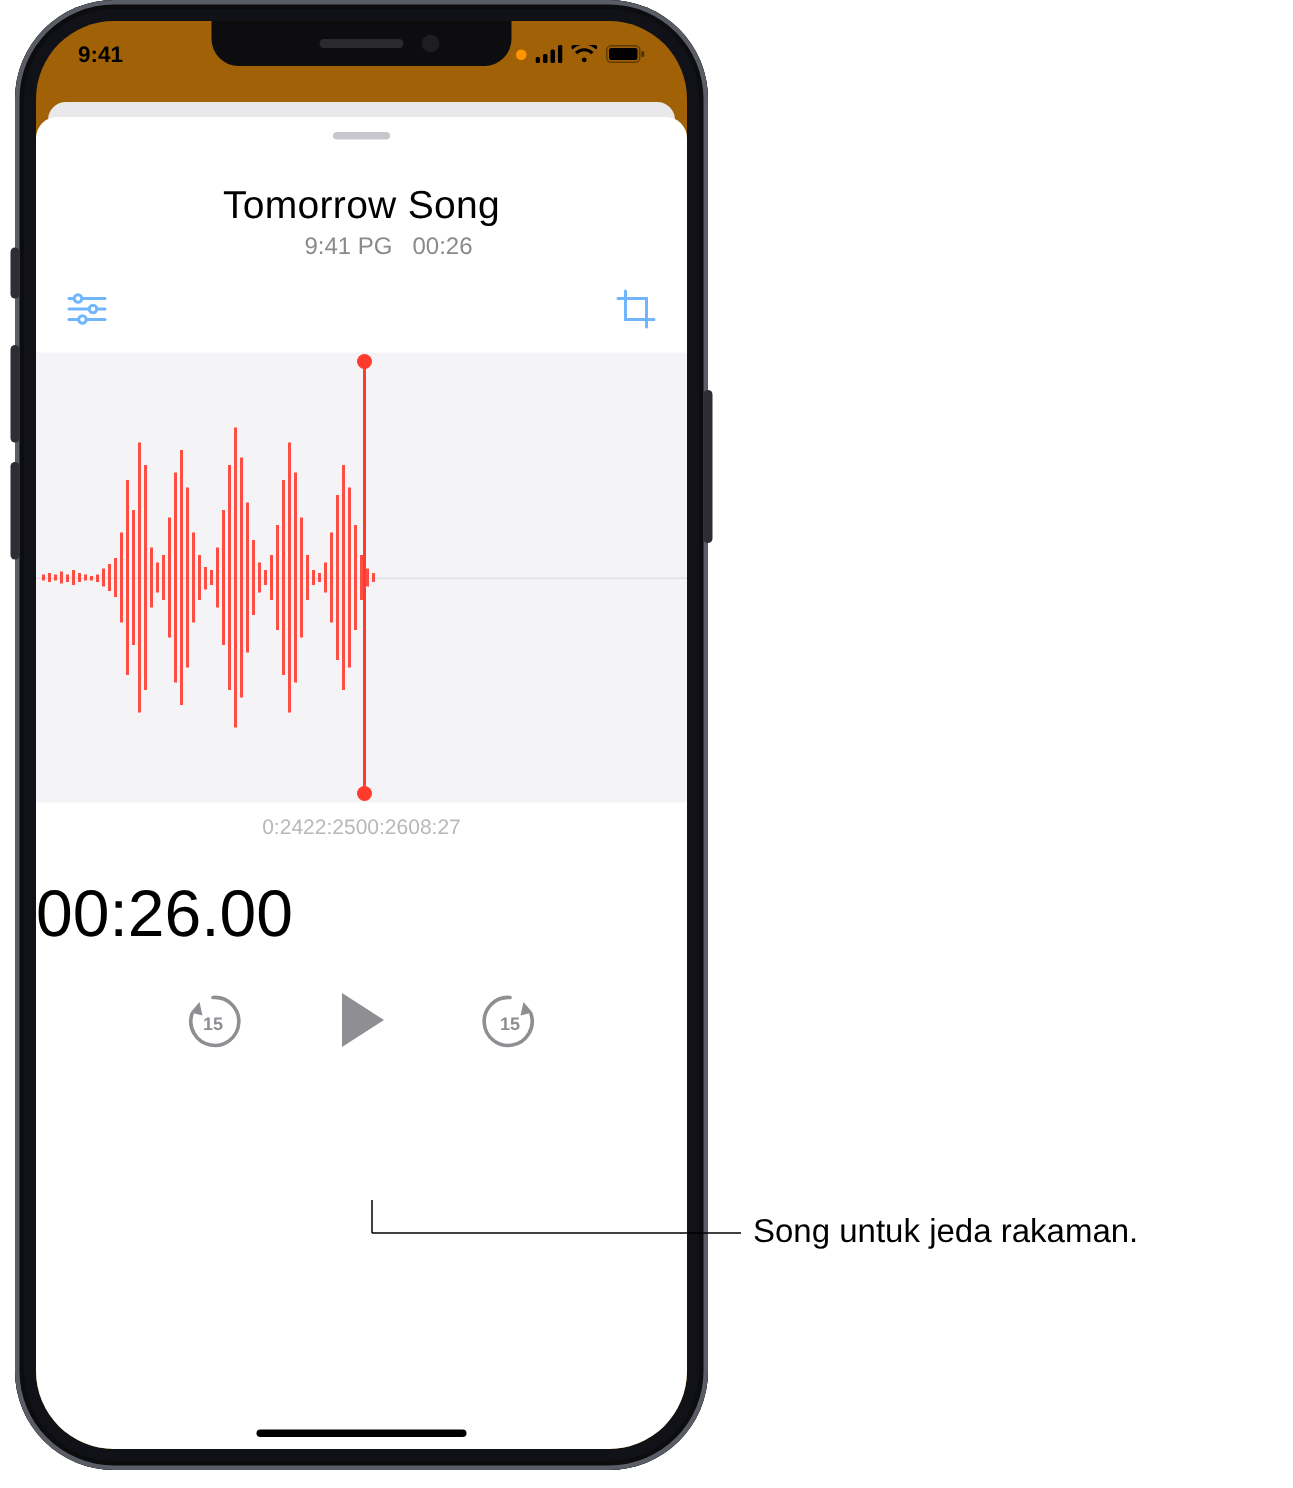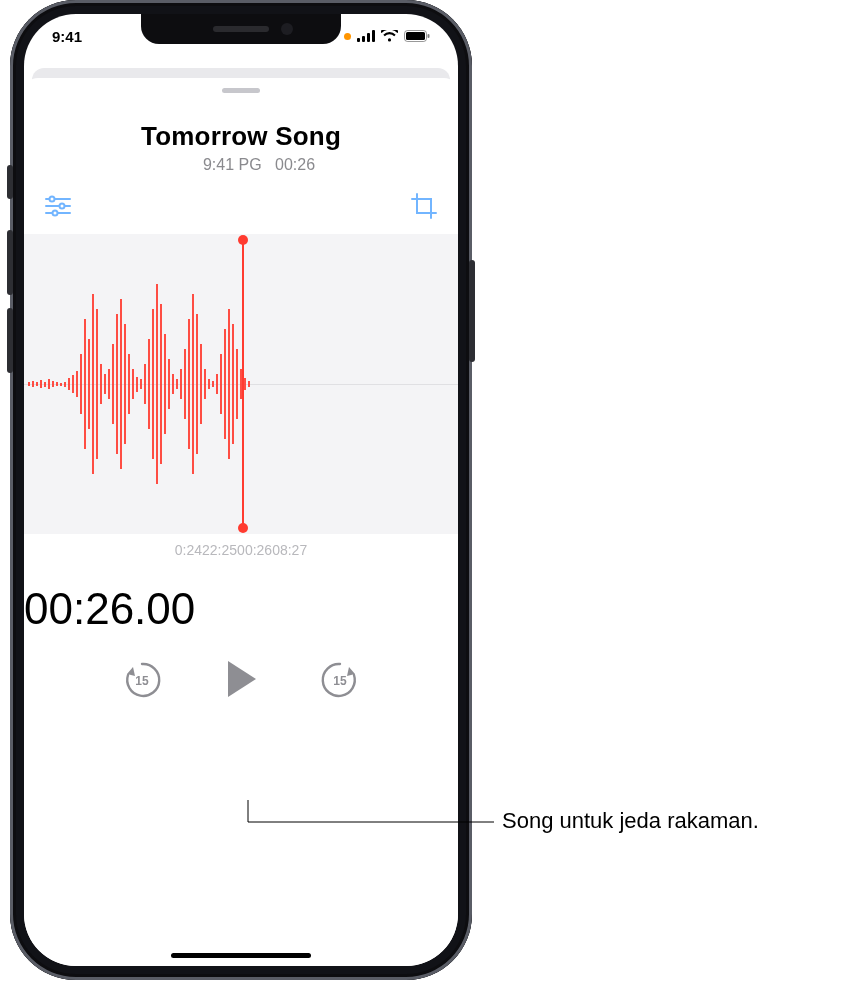--- a/index.html
+++ b/index.html
@@ -27,21 +27,21 @@
     background: #2d2e33;
     border-radius: 3px;
   }
   .side-btn.mute { left: -3px; top: 165px; width: 6px; height: 34px; }
   .side-btn.vol1 { left: -3px; top: 230px; width: 6px; height: 65px; }
   .side-btn.vol2 { left: -3px; top: 308px; width: 6px; height: 65px; }
   .side-btn.power { right: -3px; top: 260px; width: 6px; height: 102px; }
   .screen {
     width: 100%;
     height: 100%;
-    background: #ffffff;
+    background: #a16207;
     border-radius: 52px;
     overflow: hidden;
     position: relative;
   }
   .notch {
     position: absolute;
     top: 0;
     left: 50%;
     transform: translateX(-50%);
     width: 200px;
@@ -75,21 +75,21 @@
     top: 64px;
     left: 0; right: 0; bottom: 0;
     background: #fff;
     border-radius: 14px 14px 0 0;
   }
   .grabber {
     width: 38px; height: 5px; background: #c7c7cc; border-radius: 3px;
     margin: 10px auto 0;
   }
   .title-block { text-align: center; margin-top: 28px; }
-  .rec-title { font-size: 26px; font-weight: 700; letter-spacing: 0.2px; }
+  .rec-title { font-size: 26px; font-weight: 400; letter-spacing: 0.2px; }
   .rec-meta { color: #8a8a8e; font-size: 16px; margin-top: 4px; margin-left: 36px; }
   .tool-row {
     display: flex; justify-content: space-between; align-items: center;
     padding: 18px 20px 10px;
   }
   .tool-btn { color: #007aff; opacity: 0.55; }
   .wave-area {
     position: relative;
     height: 300px;
     background: #f4f4f6;

